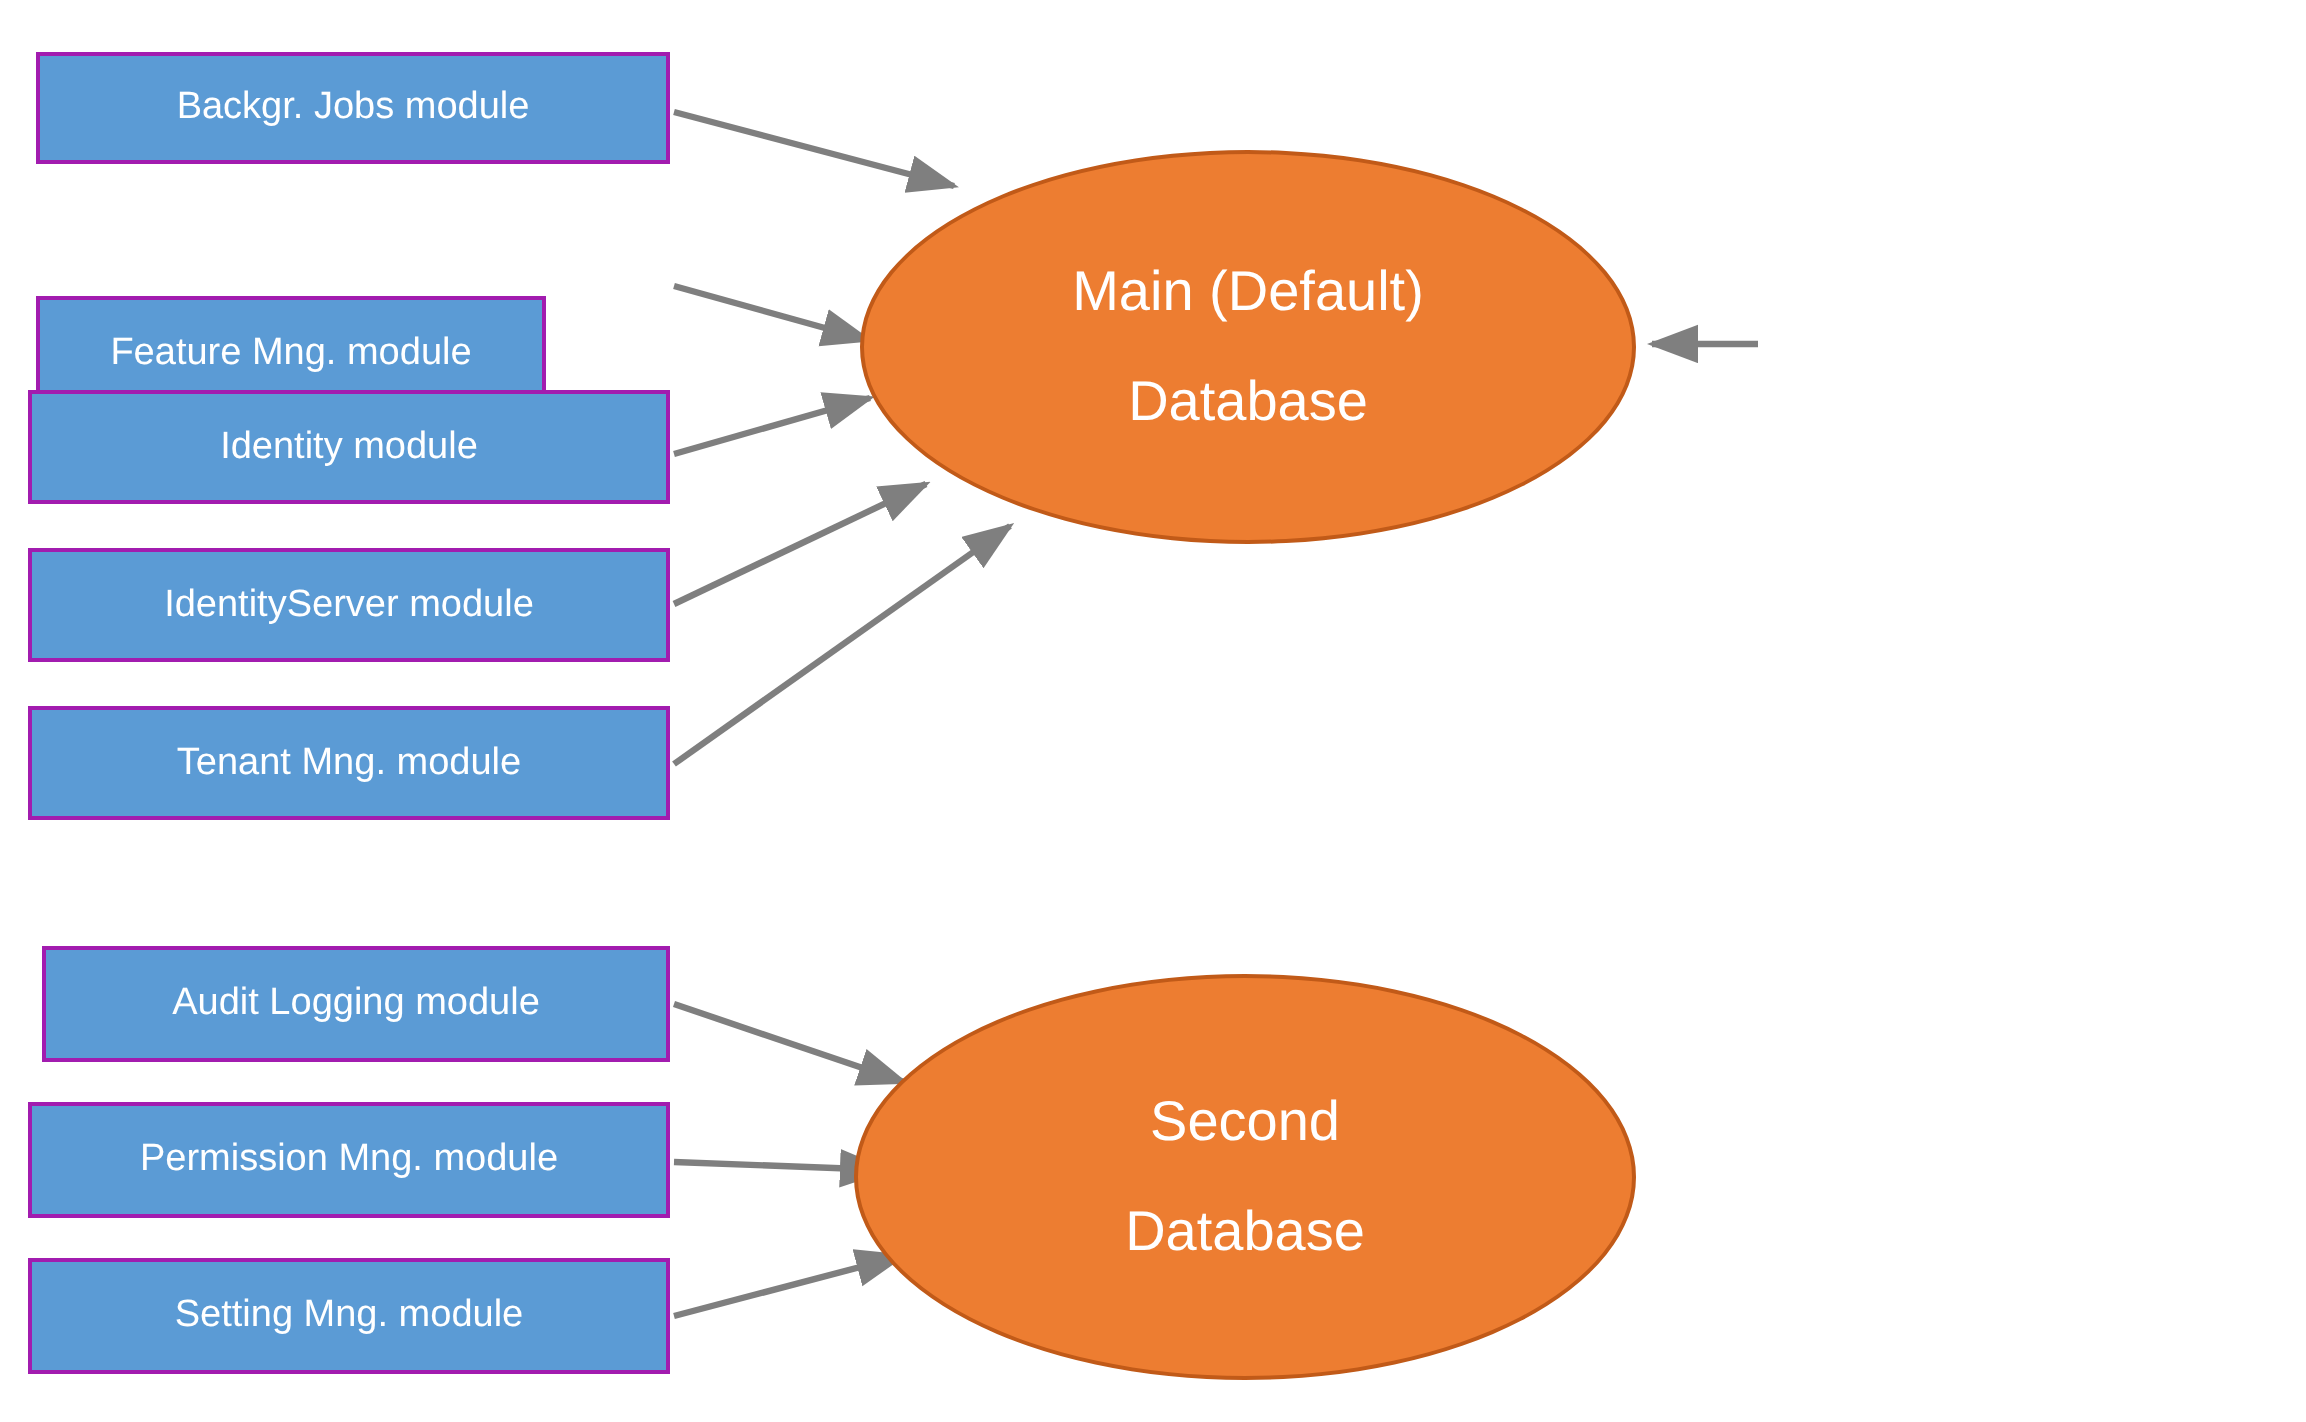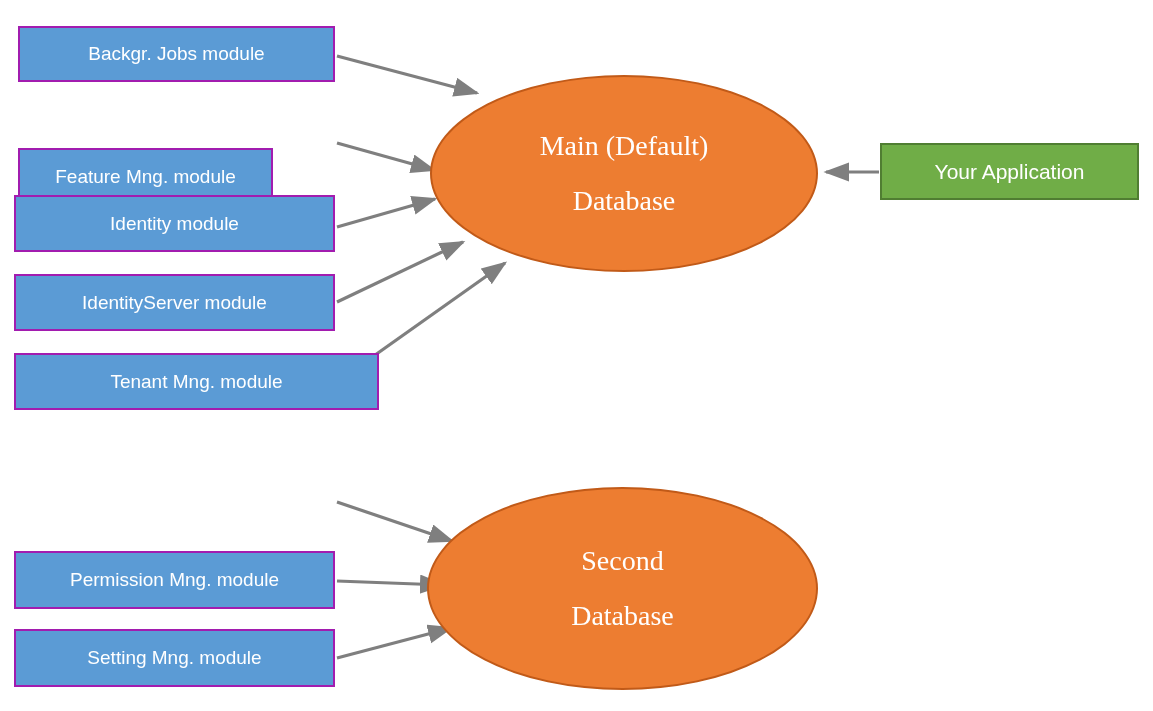--- a/index.html
+++ b/index.html
@@ -50,21 +50,20 @@
   .db-ellipse {
     background: #ED7D31;
     border: 2px solid #C15A18;
     border-radius: 50%;
     font-size: 28px;
     flex-direction: column;
   }
   .db-ellipse .db-line {
     display: block;
     white-space: pre;
-    font-family: Liberation Serif, serif;
   }
   .db-ellipse .db-line + .db-line {
     margin-top: 20px;
   }
 </style>
 </head>
 <body>
 
 <div id="diagram-canvas">
 
@@ -103,40 +102,40 @@
   </div>
 
   <div class="node module-box" style="left:14px; top:274px; width:321px; height:57px;">
     <span>IdentityServer module</span>
   </div>
 
   <div class="node module-box" style="left:14px; top:195px; width:321px; height:57px;">
     <span>Identity module</span>
   </div>
 
-  <div class="node module-box" style="left:14px; top:353px; width:365px; height:57px;justify-content:center;">
+  <div class="node module-box" style="left:14px; top:353px; width:321px; height:57px;justify-content:center;">
     <span>Tenant Mng. module</span>
   </div>
 
+  <div class="node module-box" style="left:21px; top:473px; width:314px; height:58px;">
+    <span>Audit Logging module</span>
+  </div>
 
   <div class="node module-box" style="left:14px; top:629px; width:321px; height:58px;">
     <span>Setting Mng. module</span>
   </div>
 
   <div class="node module-box" style="left:14px; top:551px; width:321px; height:58px;">
     <span>Permission Mng. module</span>
   </div>
 
   <div class="node db-ellipse" style="left:430px; top:75px; width:388px; height:197px;">
     <span class="db-line">Main (Default)</span>
     <span class="db-line">Database</span>
   </div>
 
   <div class="node db-ellipse" style="left:427px; top:487px; width:391px; height:203px;">
     <span class="db-line">Second</span>
     <span class="db-line">Database</span>
   </div>
 
-  <div class="node app-box" style="left:880px; top:143px; width:259px; height:57px;">
-    <span>Your Application</span>
-  </div>
 
 </div>
 
 </body></html>

